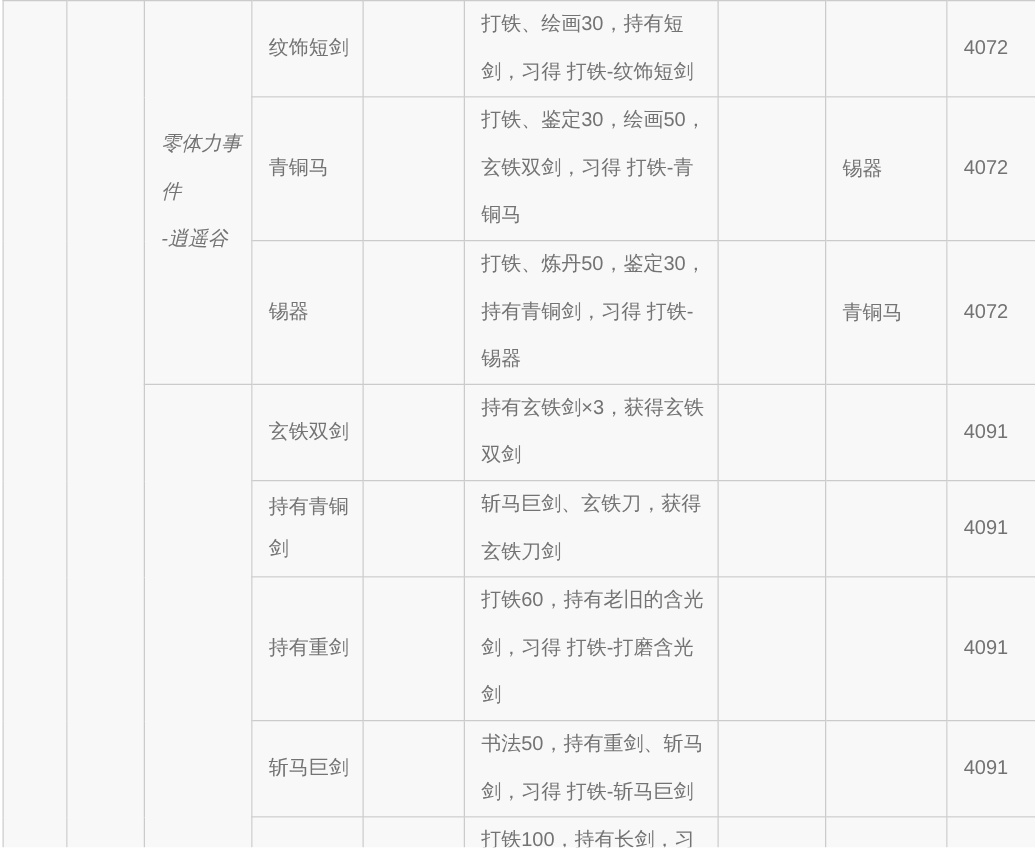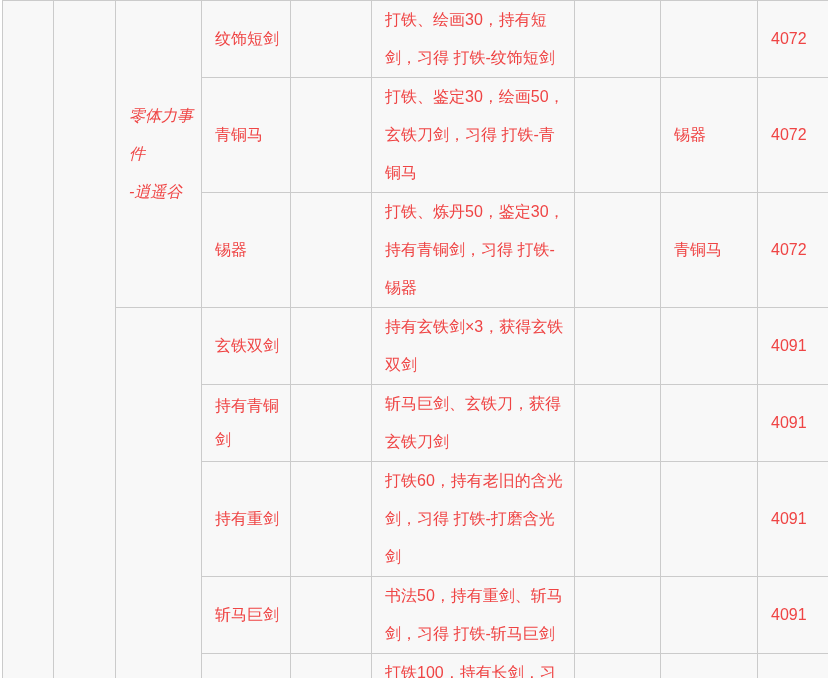--- a/index.html
+++ b/index.html
@@ -19,21 +19,21 @@
     position: absolute;
     left: 2px;
     top: 0;
     border-collapse: collapse;
     table-layout: fixed;
     width: 840px;
   }
   table.data-table td {
     border: 1px solid #cbcbcb;
     background: #f8f8f8;
-    color: #ef4444;
+    color: #737373;
     font-size: 16px;
     padding: 0 6px 0 13px;
     vertical-align: middle;
     overflow: hidden;
     word-break: break-all;
   }
   td.cell-margin {          
     border-top: none;
     border-bottom: none;
   }
@@ -83,21 +83,21 @@
       <td class="cell-item">纹饰短剑</td>
       <td></td>
       <td class="cell-req">打铁、绘画30，持有短剑，习得 打铁-纹饰短剑</td>
       <td></td>
       <td></td>
       <td class="cell-id">4072</td>
     </tr>
     <tr style="height:115px">
       <td class="cell-item">青铜马</td>
       <td></td>
-      <td class="cell-req">打铁、鉴定30，绘画50，玄铁刀剑，习得 打铁-青铜马</td>
+      <td class="cell-req">打铁、鉴定30，绘画50，玄铁双剑，习得 打铁-青铜马</td>
       <td></td>
       <td>锡器</td>
       <td class="cell-id">4072</td>
     </tr>
     <tr style="height:112px">
       <td class="cell-item">锡器</td>
       <td></td>
       <td class="cell-req">打铁、炼丹50，鉴定30，持有青铜剑，习得 打铁-锡器</td>
       <td></td>
       <td>青铜马</td>

